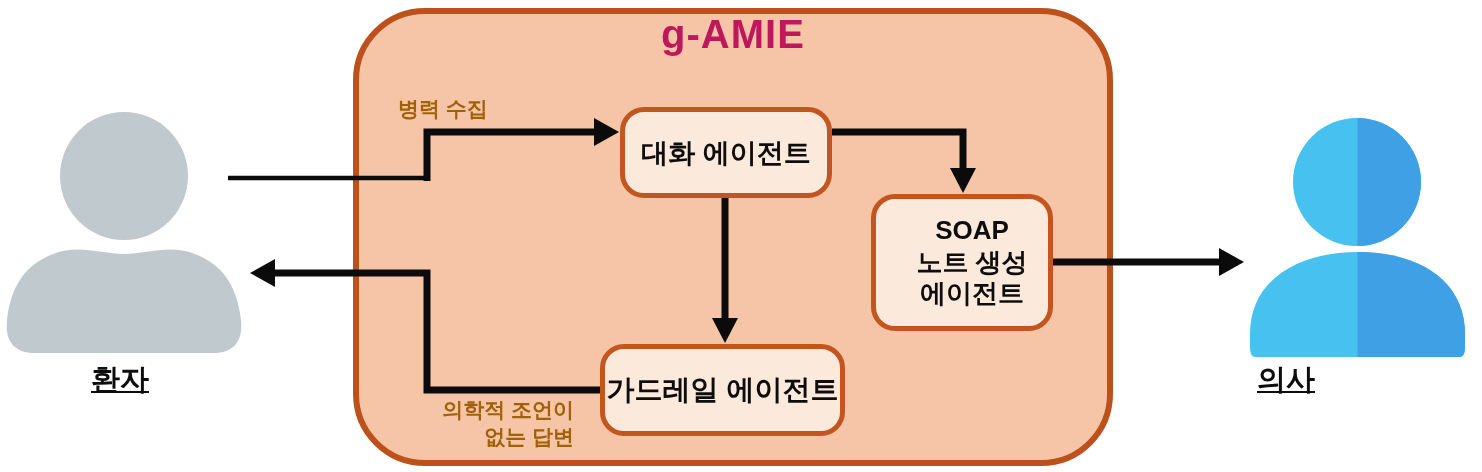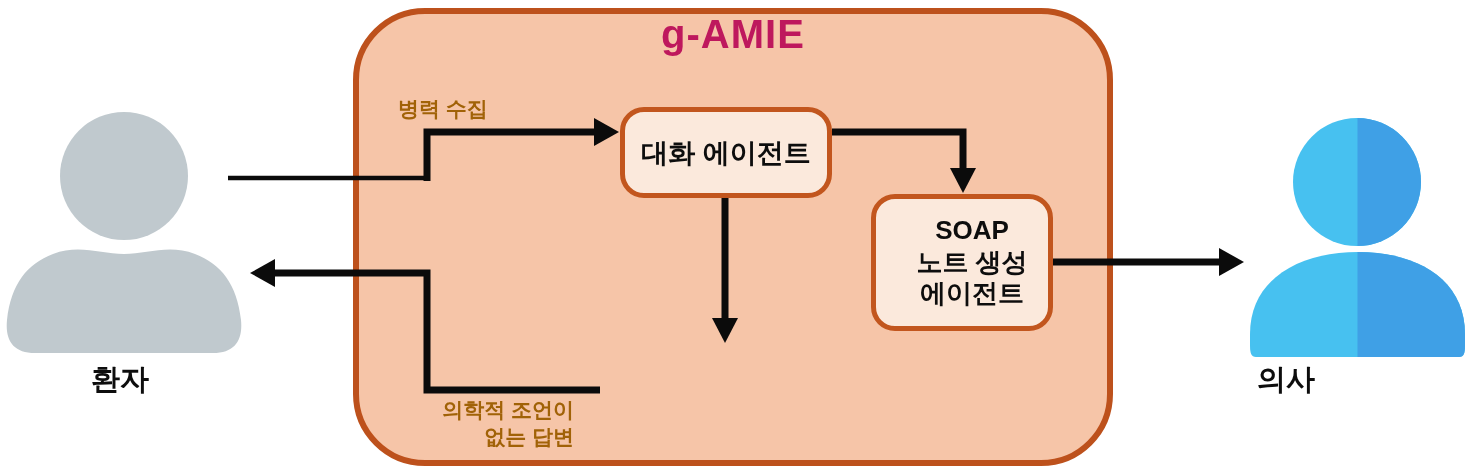--- a/index.html
+++ b/index.html
@@ -29,21 +29,21 @@
   
   .flow-label{
     font-weight:700;font-size:21px;color:#a16207;white-space:pre-line;
     text-align:center;line-height:1.3;
   }
   #label-history{left:398px;top:95px;width:120px;text-align:left;}
   #label-no-advice{left:394px;top:396px;width:180px;text-align:right;}
   #label-decision{left:1114px;top:194px;width:106px;}
   
   .actor-label{
-    font-weight:700;font-size:29px;color:#0d0d0d;text-align:center;width:160px;
+    font-weight:700;font-size:29px;color:#0d0d0d;text-align:center;width:160px;text-decoration:underline;
   }
   #patient-label{left:40px;top:360px;}
   #doctor-label{left:1206px;top:360px;}
   
   #arrows,{pointer-events:none;}
   svg{display:block;}
 </style>
 </head>
 <body>
 
@@ -100,18 +100,19 @@
     <polygon points="1244,262 1219,248 1219,276" fill="#0b0b0b"></polygon>
 
     <path d="M 600 390 H 427 V 273 H 274" stroke="#0b0b0b" stroke-width="7" fill="none"></path>
     <polygon points="250,273 275,259 275,287" fill="#0b0b0b"></polygon>
   </svg>
 
   <div class="abs agent-box" id="dialogue-box">대화 에이전트</div>
   <div class="abs agent-box" id="soap-box">SOAP
 노트 생성
 에이전트</div>
+  <div class="abs agent-box" id="guardrail-box">가드레일 에이전트</div>
 
   <div class="abs flow-label" id="label-history">병력 수집</div>
   <div class="abs flow-label" id="label-no-advice">의학적 조언이
 없는 답변</div>
 
 </div>
 
 </body></html>

